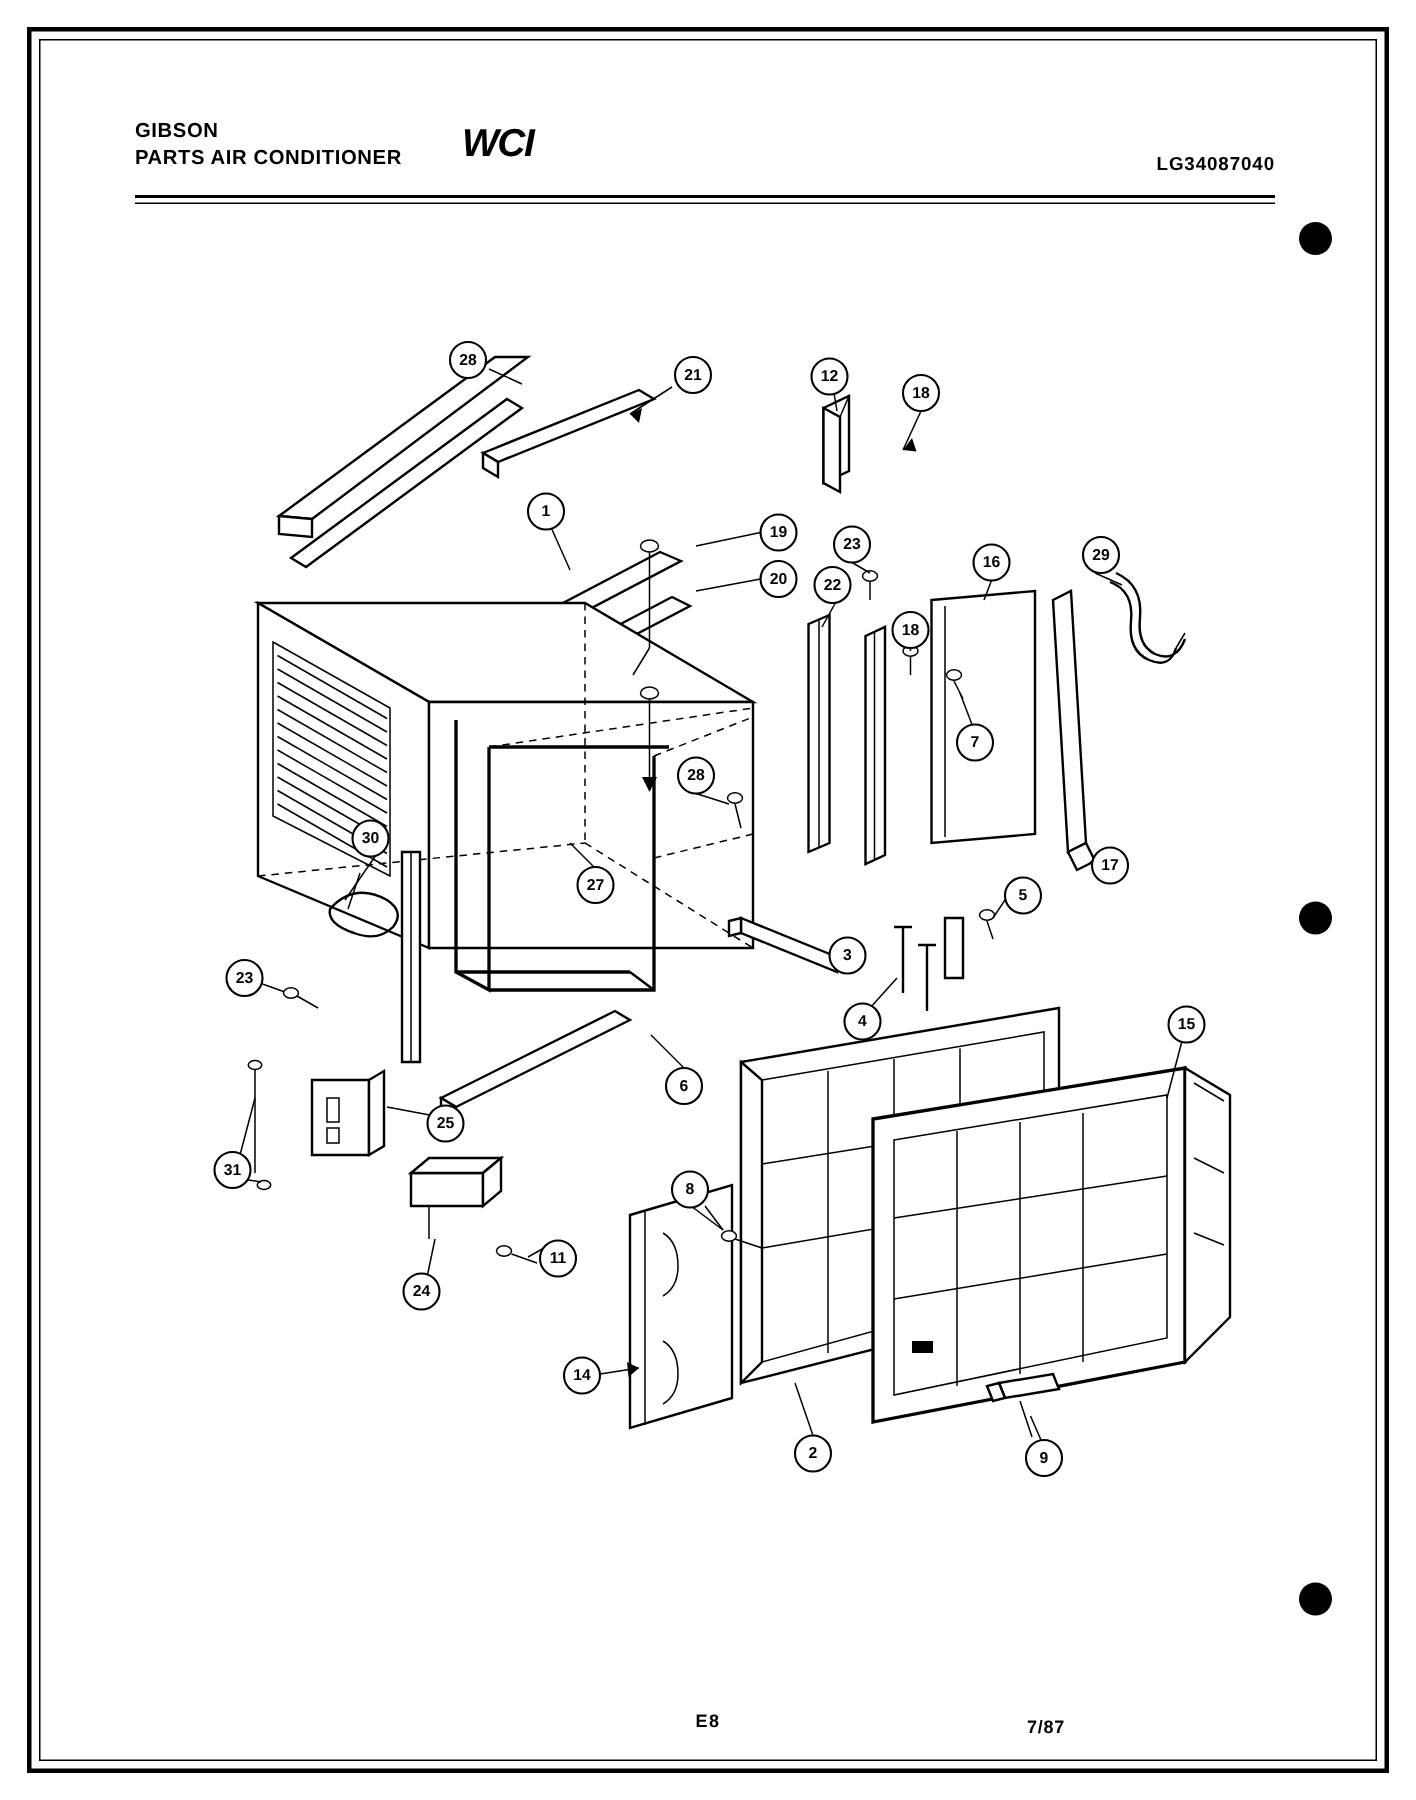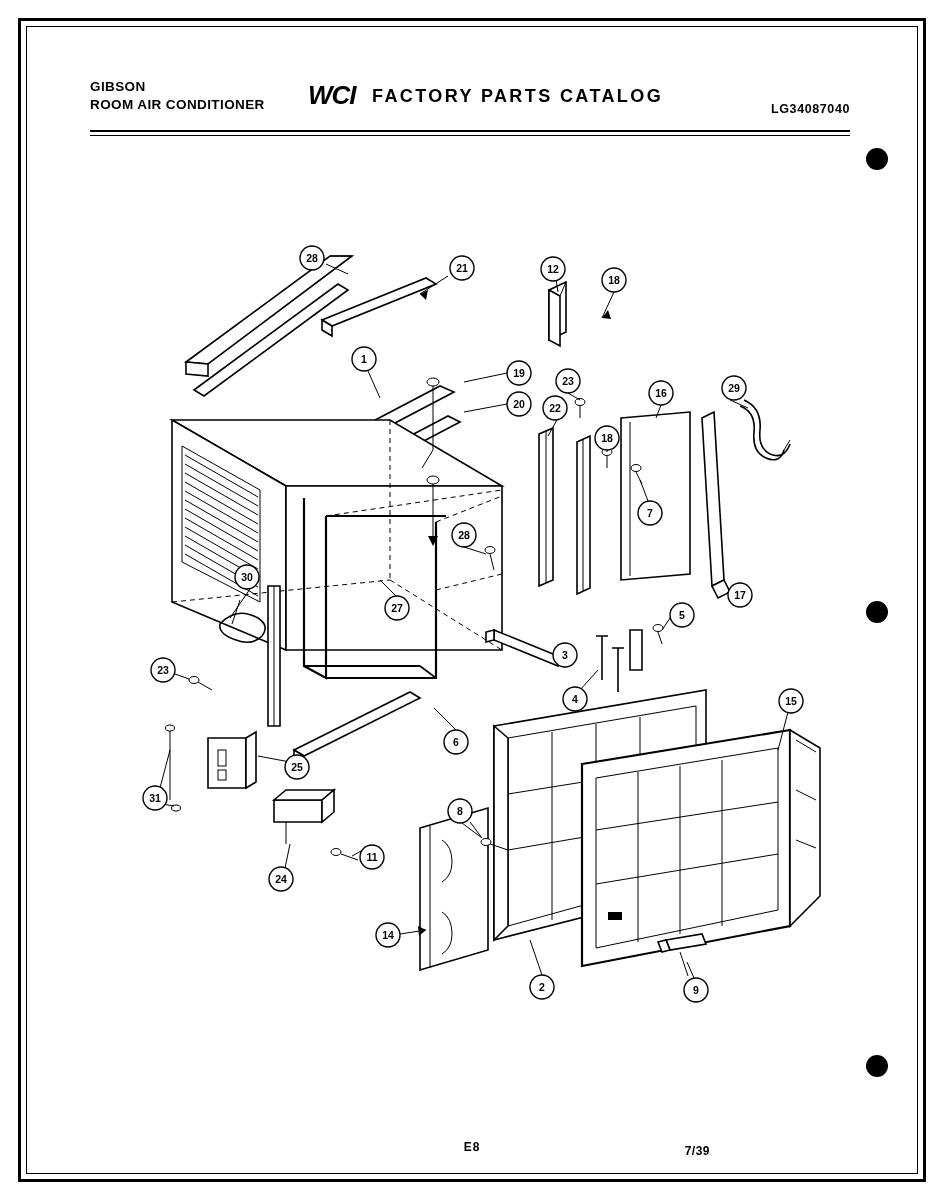--- a/index.html
+++ b/index.html
@@ -119,21 +119,21 @@
     position: absolute;
     right: 106px; top: 1144px;
     font-size: 12px;
     font-weight: bold;
     letter-spacing: 0.5px;
   }
 
   
   .diagram {
     position: absolute;
-    left: 90px; top: 150px;
+    left: 90px; top: 132px;
     width: 770px; height: 870px;
   }
   svg { display: block; }
   .ln { stroke: #000; fill: none; }
   .thin { stroke-width: 1; }
   .med { stroke-width: 1.6; }
   .thick { stroke-width: 2.2; }
   .dash { stroke-dasharray: 5 4; stroke-width: 1; }
   .wht { fill: #ffffff; }
   .blk { fill: #000000; }
@@ -155,24 +155,23 @@
 <body>
 
 <div class="page">
 
   <div class="frame-outer"></div>
   <div class="frame-inner"></div>
 
   <div class="header">
     <div class="brand">
       <div class="brand-line1">GIBSON</div>
-      <div class="brand-line2">ROOM AIR CONDITIONER</div>
+      <div class="brand-line2">PARTS AIR CONDITIONER</div>
     </div>
     <div class="wci-logo">WCI</div>
-    <div class="catalog-words">FACTORY PARTS CATALOG</div>
     <div class="doc-number">LG34087040</div>
   </div>
   <div class="header-rule"></div>
   <div class="header-rule2"></div>
 
   <div class="hole h1"></div>
   <div class="hole h2"></div>
   <div class="hole h3"></div>
 
   <div class="diagram">
@@ -546,15 +545,15 @@
         <g>
             <circle class="calloutCircle" cx="606" cy="840" r="12"></circle>
             <text class="calloutText" x="606" y="840">9</text>
           </g>
       </g>
 
     </svg>
   </div>
 
   <div class="footer-center">E8</div>
-  <div class="footer-right">7/39</div>
+  <div class="footer-right">7/87</div>
 
 </div>
 
 </body></html>

